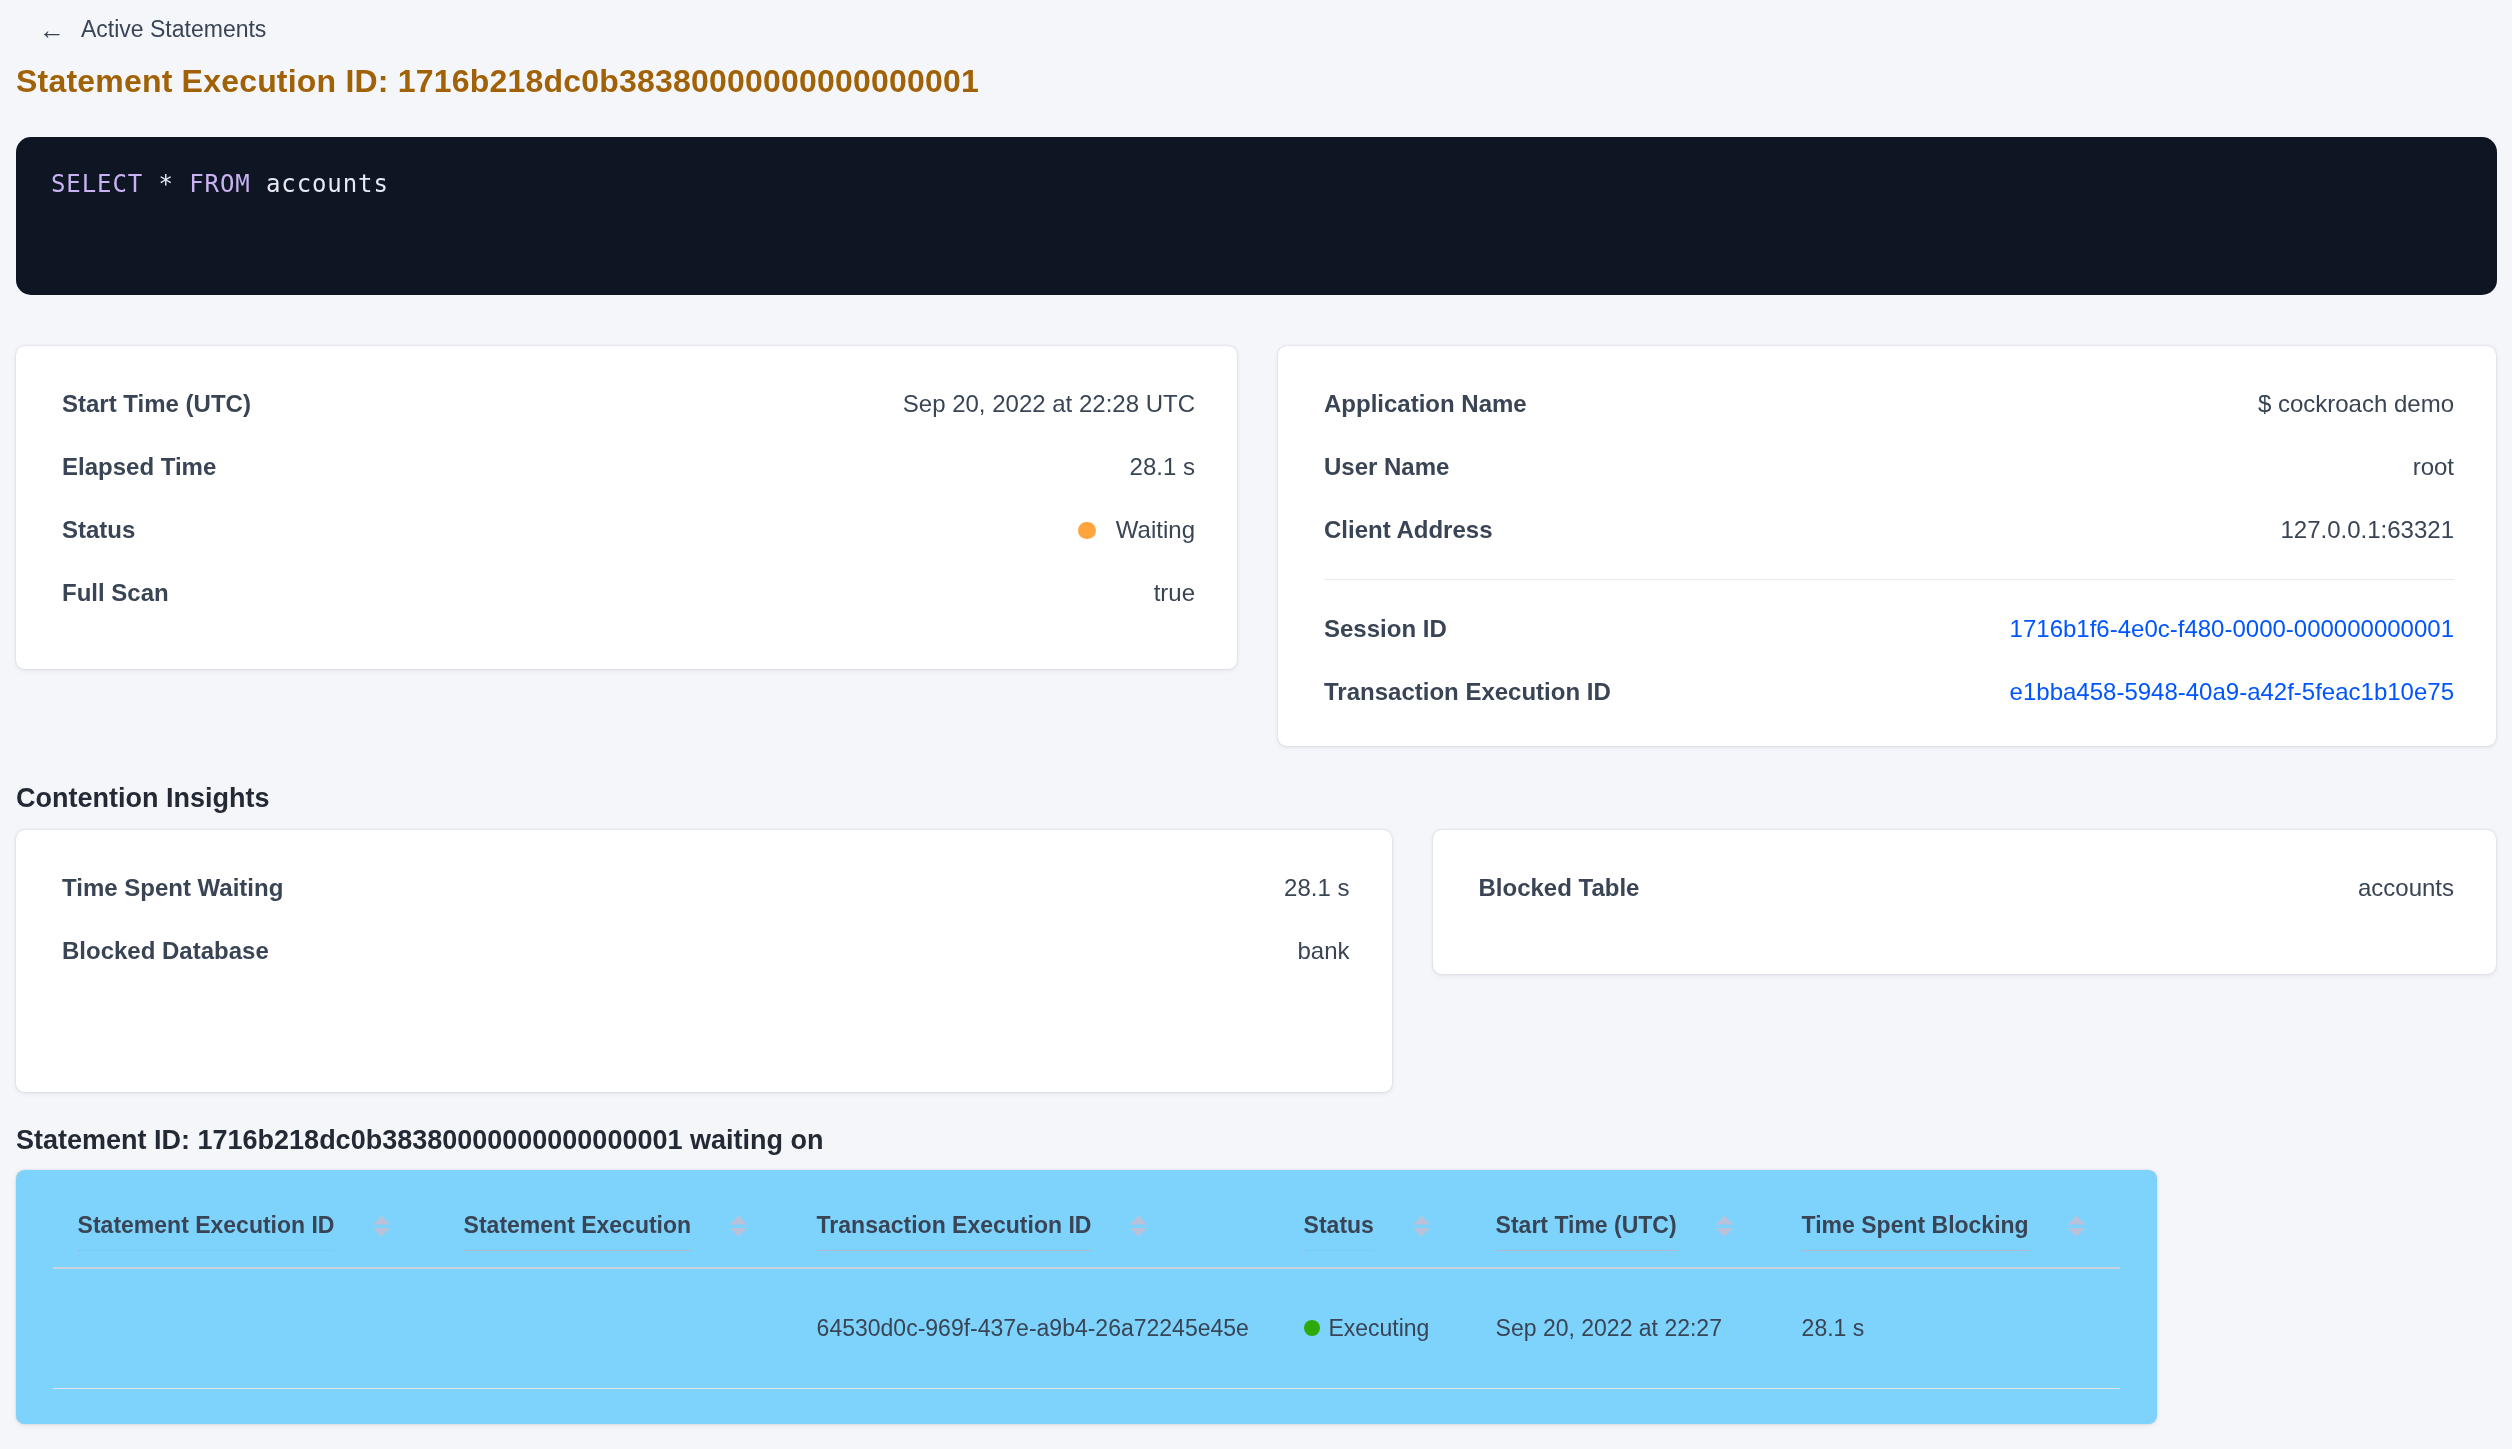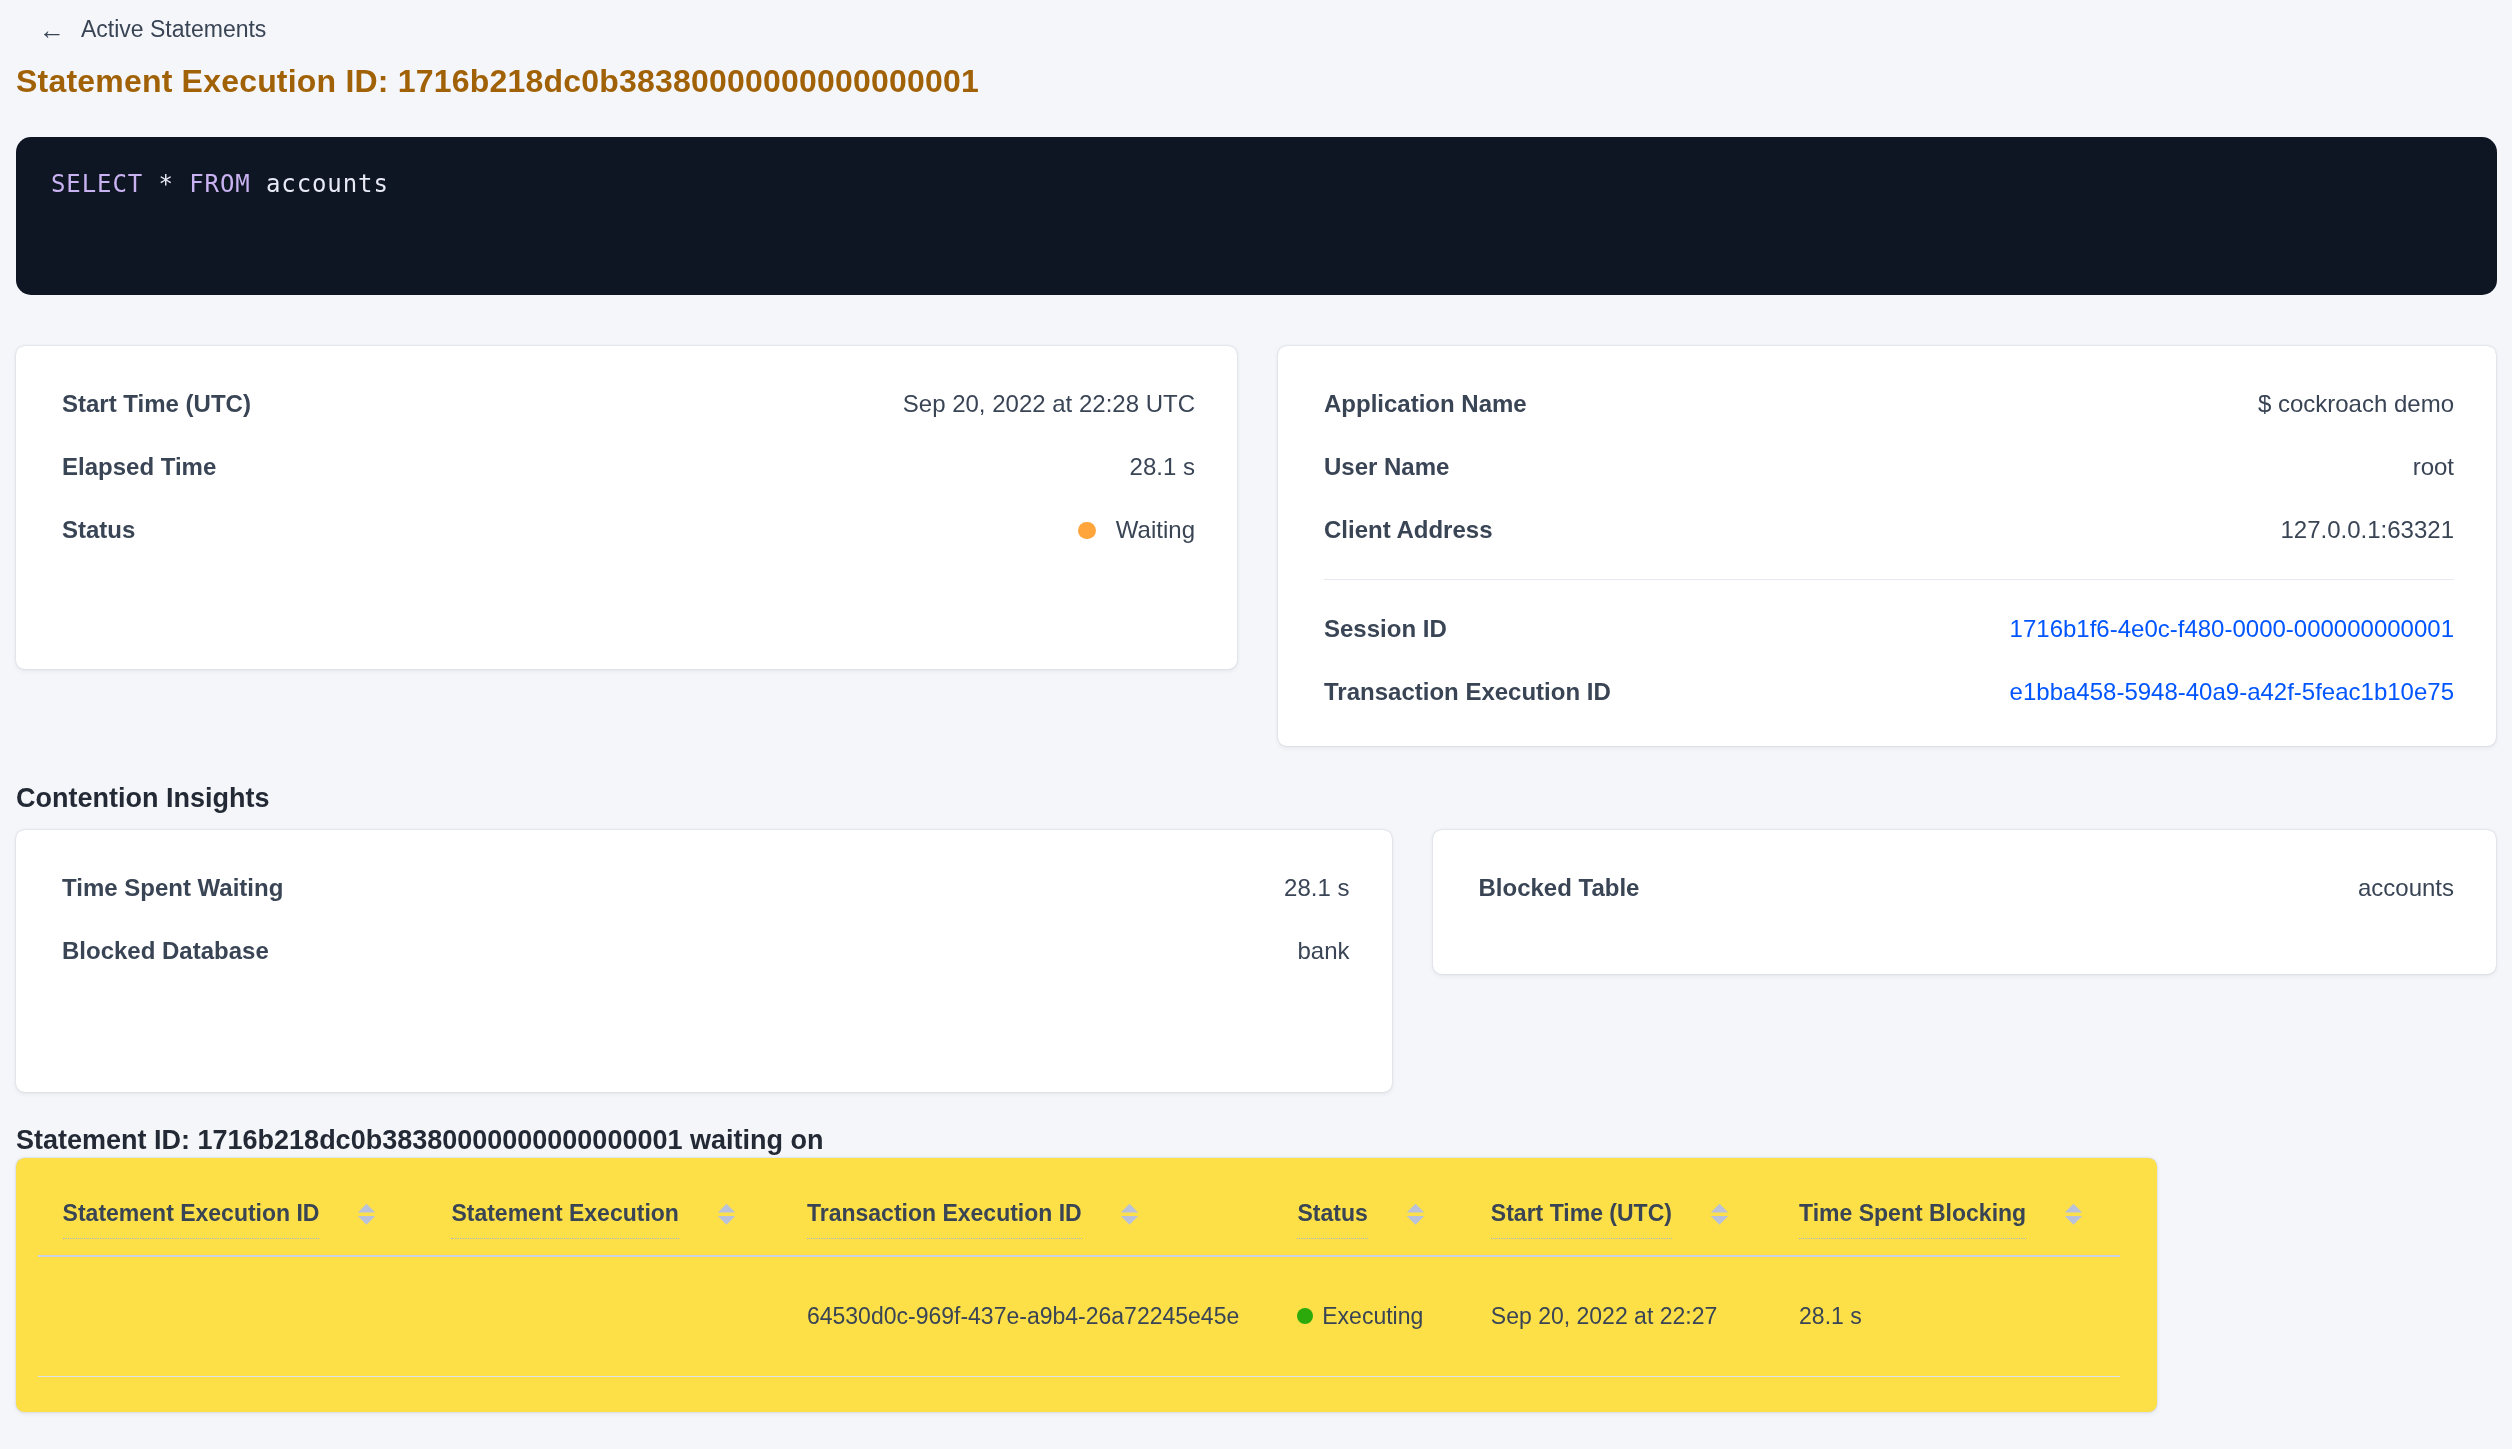--- a/index.html
+++ b/index.html
@@ -48,24 +48,24 @@
   .status-value { display:flex; align-items:center; gap:20px; }
   .dot { width:17.6px; height:17.6px; border-radius:50%; display:inline-block; }
   .card-divider { border:none; border-top:1.8px solid #e6e9f0; margin:23px 0 35px 0; }
 
   
   h2.section-heading { margin-top:37px; font-size:27px; font-weight:700; color:#242a35; }
   h2.waiting-heading { margin-top:33px; }
 
   
   .table-card {
-    margin-top:2px; width:2141px; min-height:253px;
-    background:#fde047; border-radius:8.8px;
+    margin-top:14px; width:2141px; min-height:253px;
+    background:#7dd3fc; border-radius:8.8px;
     box-shadow:0 0 1.8px rgba(60,70,90,.25), 0 1.8px 5.3px rgba(60,70,90,.08);
-    padding:0 37px 35px 22px;
+    padding:0 37px 35px 37px;
   }
   table.waiting-table { width:100%; table-layout:fixed; border-collapse:collapse; }
   .waiting-table th {
     text-align:left; vertical-align:top;
     padding:42px 0 16px 24.6px;
     border-bottom:2.6px solid #ccd3e0;
     white-space:nowrap;
   }
   .th-inner { display:inline-flex; align-items:flex-start; }
   .col-label {
@@ -107,20 +107,24 @@
       <div class="kv-row">
         <span class="kv-label">Elapsed Time</span>
         <span class="kv-value">28.1 s</span>
       </div>
       <div class="kv-row">
         <span class="kv-label">Status</span>
         <span class="kv-value status-value">
           <span class="dot" style="background: rgb(255, 165, 59);"></span>
           <span>Waiting</span>
         </span>
+      </div>
+      <div class="kv-row">
+        <span class="kv-label">Full Scan</span>
+        <span class="kv-value">true</span>
       </div>
     </div>
 
     <div class="card card-session">
       <div class="kv-row">
         <span class="kv-label">Application Name</span>
         <span class="kv-value">$ cockroach demo</span>
       </div>
       <div class="kv-row">
         <span class="kv-label">User Name</span>

